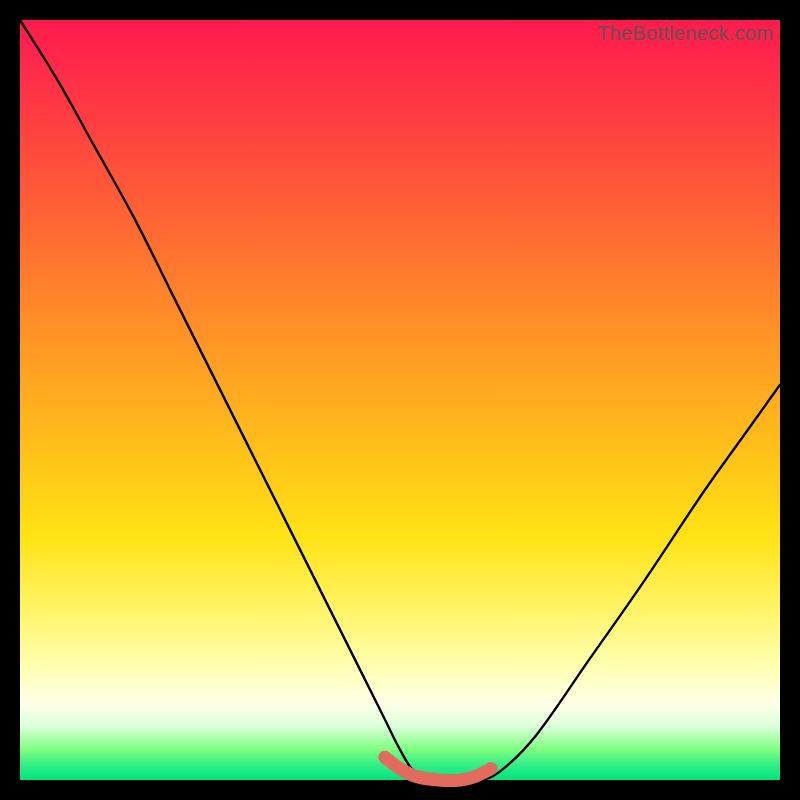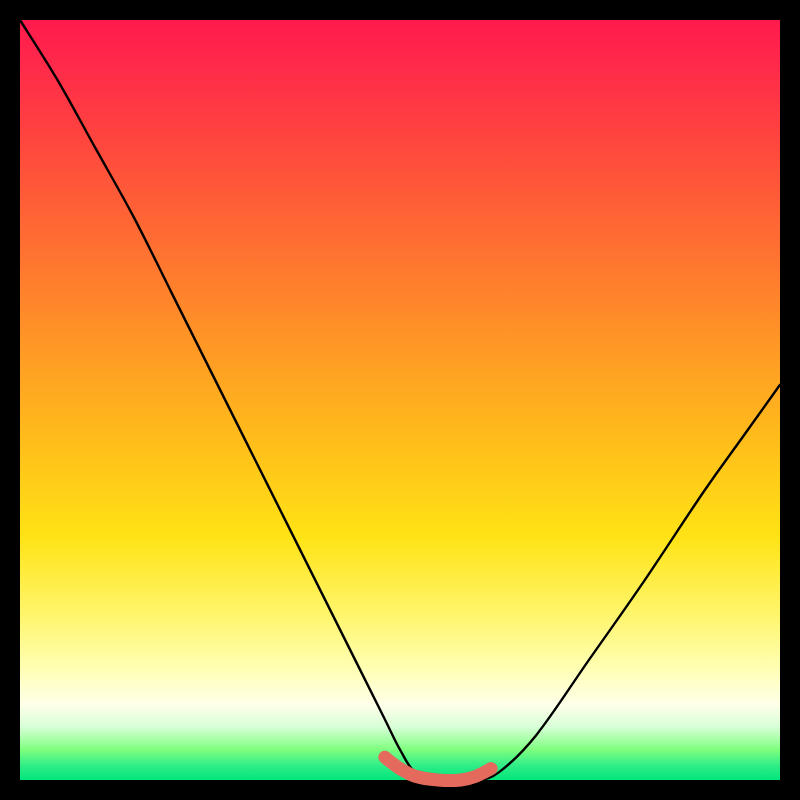--- a/index.html
+++ b/index.html
@@ -61,20 +61,21 @@
     overflow: visible;
   }
 </style>
 </head>
 <body>
 
 <div class="frame">
 
   <div class="plot-area">
 
+    <div class="watermark">TheBottleneck.com</div>
 
     <svg class="curve" viewBox="0 0 760 760" preserveAspectRatio="none">
 
       <path id="main-curve" fill="none" stroke="#000000" stroke-width="2.4" stroke-linecap="round" d="M 0 0 C 6.8 10.9, 24.3 37.5, 38.0 60.8 C 51.7 84.1, 62.3 104.6, 76.0 129.2 C 89.7 153.8, 100.3 171.6, 114.0 197.6 C 127.7 223.6, 138.3 246.2, 152.0 273.6 C 165.7 301.0, 176.3 322.2, 190.0 349.6 C 203.7 377.0, 214.3 398.2, 228.0 425.6 C 241.7 453.0, 252.3 474.2, 266.0 501.6 C 279.7 529.0, 290.3 550.2, 304.0 577.6 C 317.7 605.0, 331.1 631.7, 342.0 653.6 C 352.9 675.5, 358.0 685.5, 364.8 699.2 C 371.6 712.9, 374.5 720.0, 380.0 729.6 C 385.5 739.2, 388.4 746.9, 395.2 752.4 C 402.0 757.9, 409.8 758.6, 418.0 760.0 C 426.2 761.4, 434.0 760.0, 440.8 760.0 C 447.6 760.0, 449.2 761.4, 456.0 760.0 C 462.8 758.6, 467.9 760.6, 478.8 752.4 C 489.7 744.2, 500.4 734.9, 516.8 714.4 C 533.2 693.9, 550.8 665.8, 570.0 638.4 C 589.2 611.0, 602.7 592.5, 623.2 562.4 C 643.7 532.3, 666.2 497.2, 684.0 471.2 C 701.8 445.2, 708.3 437.2, 722.0 418.0 C 735.7 398.8, 753.2 374.4, 760.0 364.8"></path>
 
       <path id="highlight-curve" fill="none" stroke="#e36a5c" stroke-width="13" stroke-linecap="round" d="M 364.8 737.2 C 367.5 739.3, 374.5 745.2, 380.0 748.6 C 385.5 752.0, 388.4 754.1, 395.2 756.2 C 402.0 758.3, 409.8 759.3, 418.0 760.0 C 426.2 760.7, 434.0 760.7, 440.8 760.0 C 447.6 759.3, 450.5 758.3, 456.0 756.2 C 461.5 754.1, 468.5 750.0, 471.2 748.6"></path>
     </svg>
 
   </div>
 </div>

